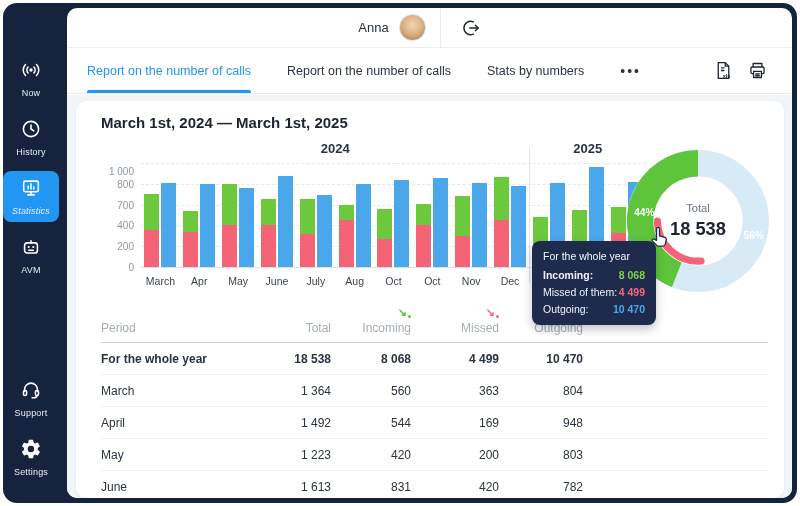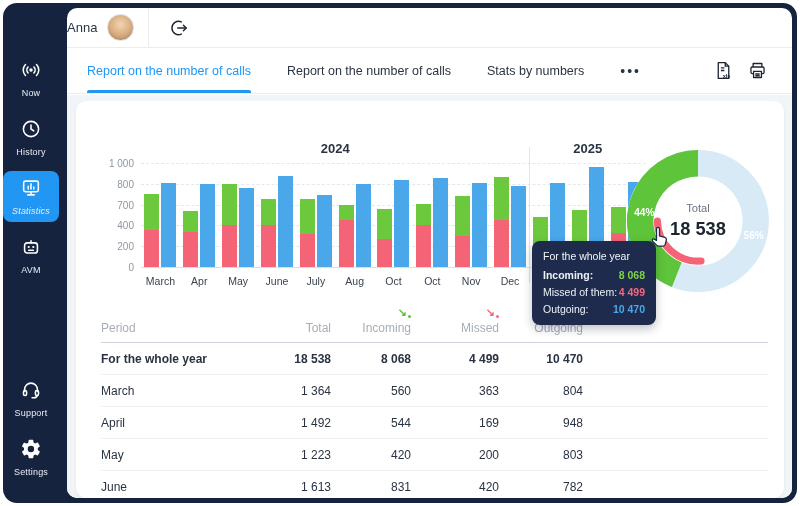--- a/index.html
+++ b/index.html
@@ -10,21 +10,21 @@
   .sidebar { position:absolute; left:0; top:0; width:64px; height:100%; display:flex; flex-direction:column; align-items:flex-start; padding:50px 16px 12px 0; }
   .side-item { width:56px; display:flex; flex-direction:column; align-items:center; gap:3px; padding:6px 0; margin-bottom:8px; cursor:pointer; border-radius:8px; }
   .side-item svg { width:22px; height:22px; }
   .side-item .lbl { font-size:9px; color:#e8edf5; letter-spacing:.2px; }
   .side-item.active { background:#2196f3;font-style:italic; }
   .side-spacer { flex:1; }
 
   
   .main { position:absolute; left:64px; top:5px; right:5px; bottom:5px; background:#fff; border-radius:10px; overflow:hidden; }
 
-  .topbar { height:40px; border-bottom:1px solid #e9edf2; display:flex; align-items:center; justify-content:flex-start; }
+  .topbar { height:40px; border-bottom:1px solid #e9edf2; display:flex; align-items:center; justify-content:center; }
   .username { font-size:13px; color:#2b3442; margin-right:10px; }
   .avatar { width:27px; height:27px; border-radius:50%; background:radial-gradient(circle at 50% 38%, #f2d4ae 0%, #d8ab7e 55%, #96714f 100%); border:1px solid #d9dee5; margin-right:14px; cursor:pointer; }
   .top-divider { width:1px; height:40px; background:#e9edf2; }
   .logout-btn { width:60px; display:flex; align-items:center; justify-content:center; cursor:pointer; }
   .logout-btn svg { width:20px; height:20px; }
 
   .tabsbar { height:46px; border-bottom:1px solid #e9edf2; display:flex; align-items:stretch; padding:0 18px 0 20px; }
   .tab { position:relative; display:flex; align-items:center; font-size:12.5px; color:#2b3442; margin-right:36px; cursor:pointer; white-space:nowrap; }
   .tab.active { color:#2196f3; }
   .tab.active::after { content:""; position:absolute; left:0; right:0; bottom:0; height:3px; border-radius:2px 2px 0 0; background:#2196f3; }
@@ -174,25 +174,26 @@
           <path d="M7 8V4h10v4"></path>
             <rect x="4.5" y="8" width="15" height="7.5" rx="1.5"></rect>
           <rect x="7.5" y="13" width="9" height="7" fill="#fff"></rect>
             <path d="M9.5 16h5M9.5 18h5"></path>
         </svg>
       </div>
     </div>
 
     <div class="content">
       <div class="card">
+        <div class="card-title">March 1st, 2024 — March 1st, 2025</div>
 
         <div class="chart-area" id="chart">
           <div class="plot" id="plot">
               <div class="gridline" style="top: 0px;"></div>
-              <div class="ytick" style="top: 0px;">1 000</div>
+              <div class="ytick" style="top: 8px;">1 000</div>
               <div class="gridline" style="top: 20.8px;"></div>
               <div class="ytick" style="top: 20.8px;">800</div>
               <div class="gridline" style="top: 41.6px;"></div>
               <div class="ytick" style="top: 41.6px;">700</div>
               <div class="gridline" style="top: 62.4px;"></div>
               <div class="ytick" style="top: 62.4px;">400</div>
               <div class="gridline" style="top: 83.2px;"></div>
               <div class="ytick" style="top: 83.2px;">200</div>
               <div class="gridline zero" style="top: 104px;"></div>
               <div class="ytick" style="top: 104px;">0</div>

